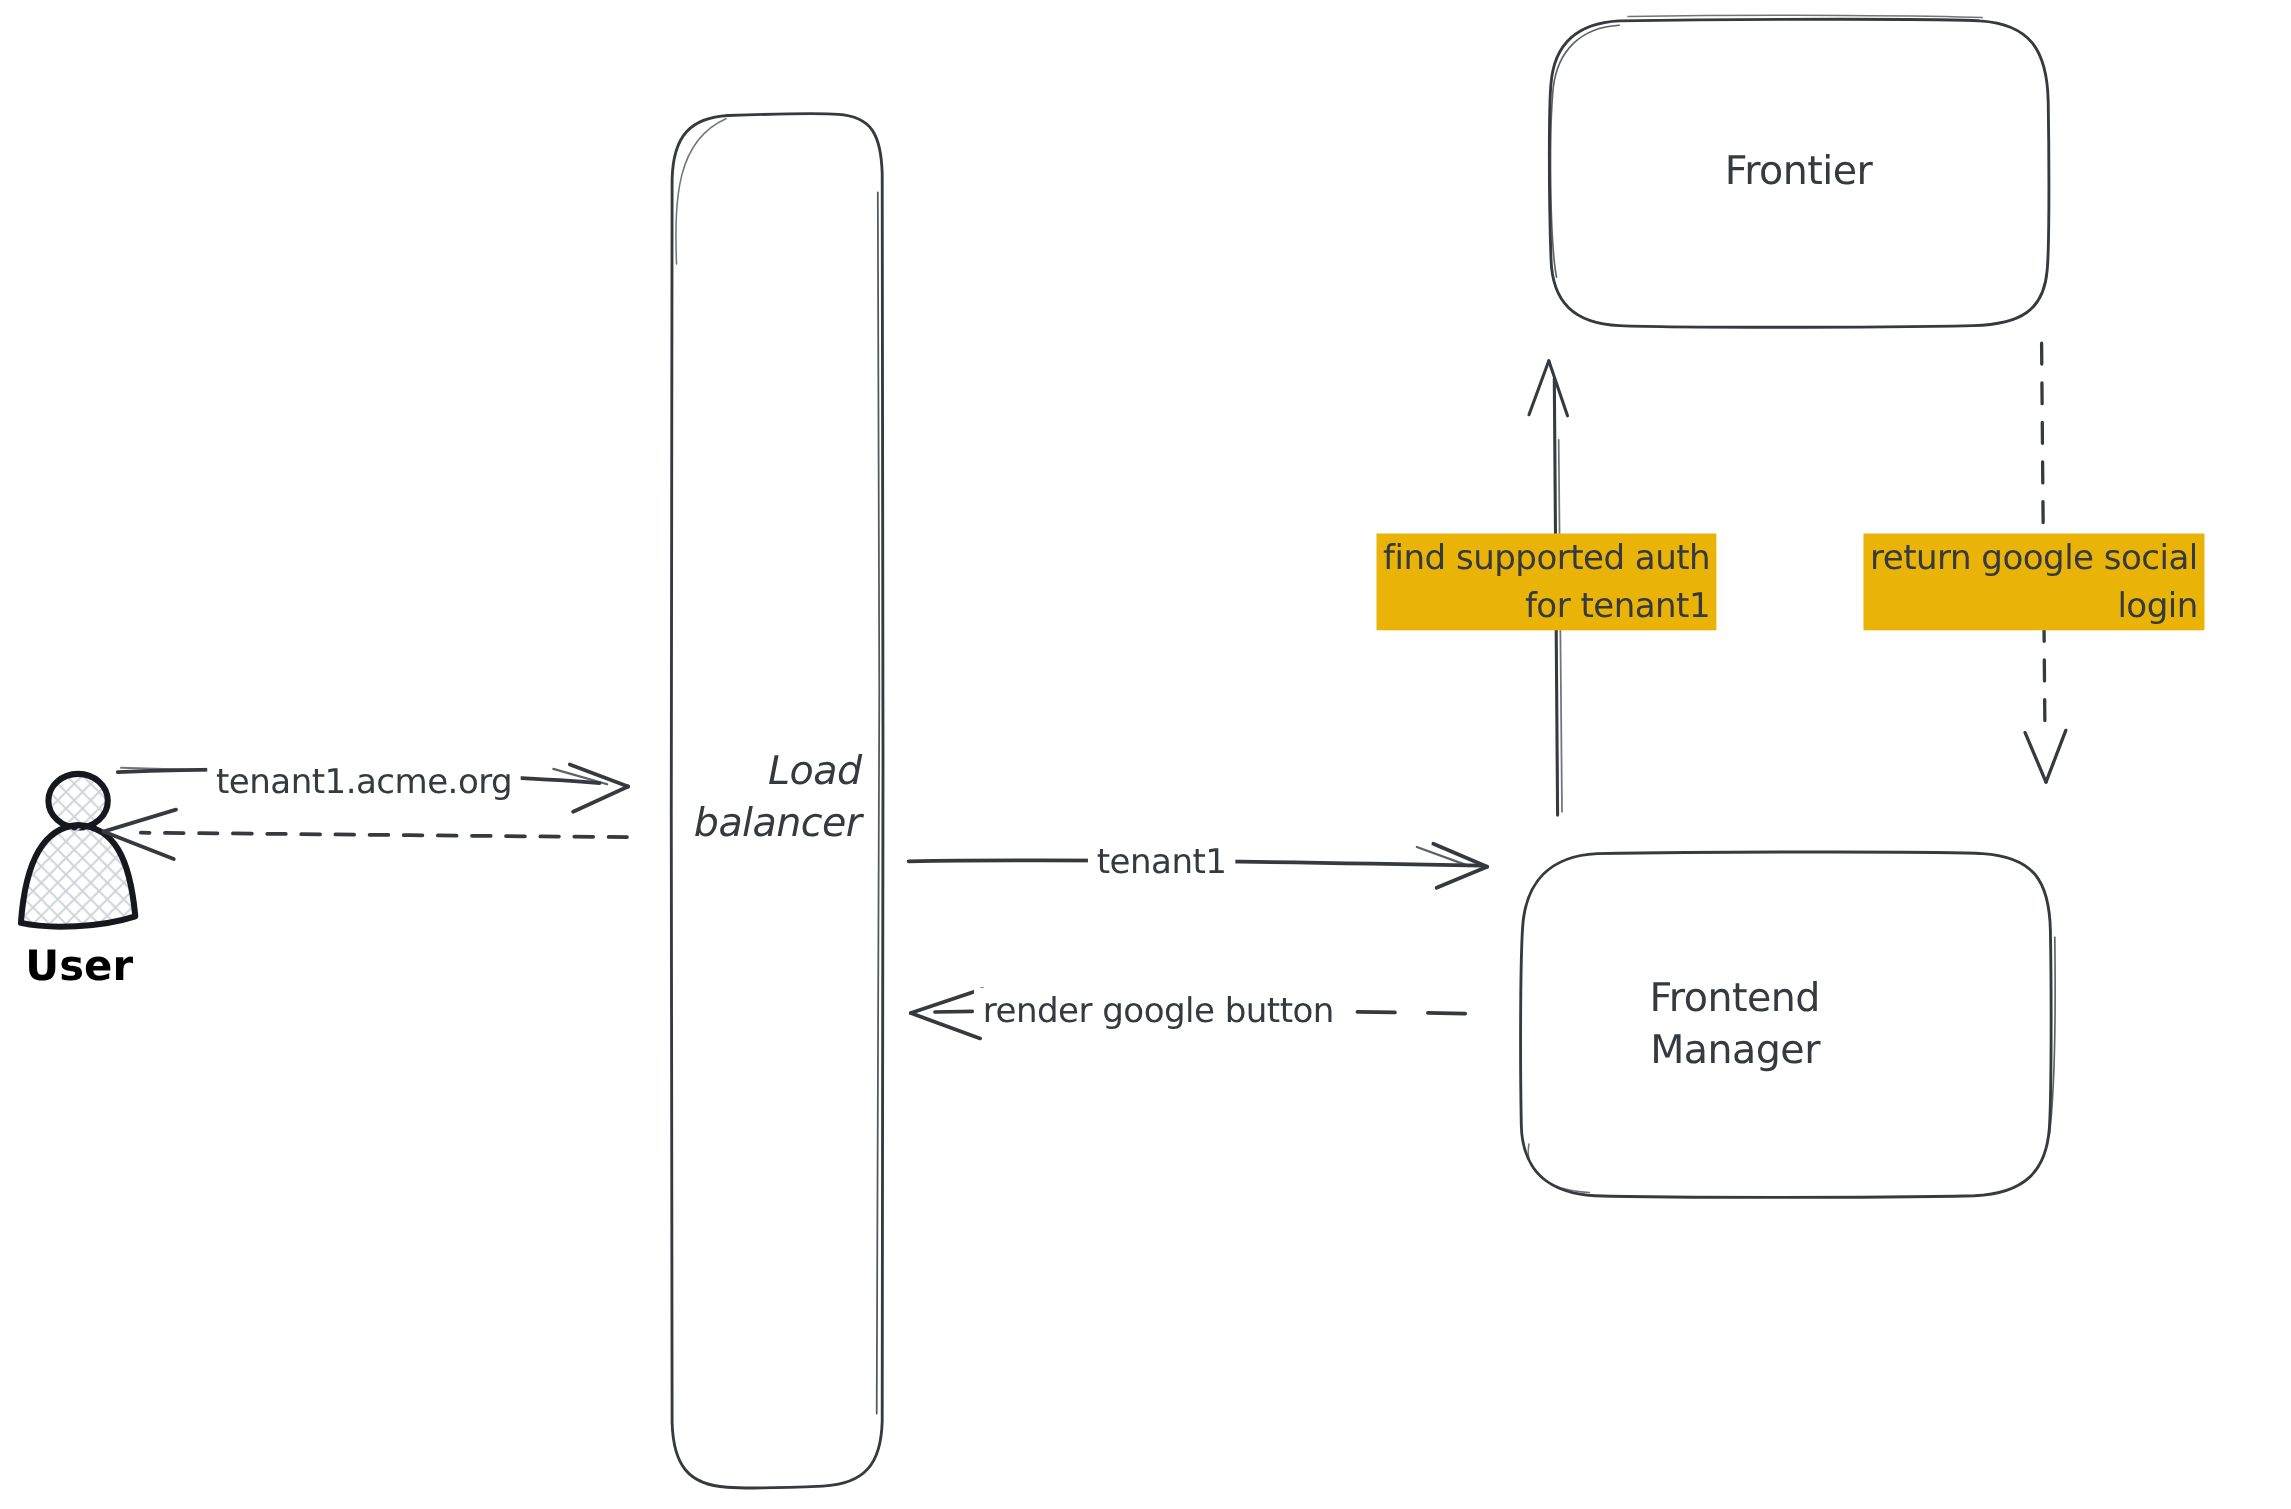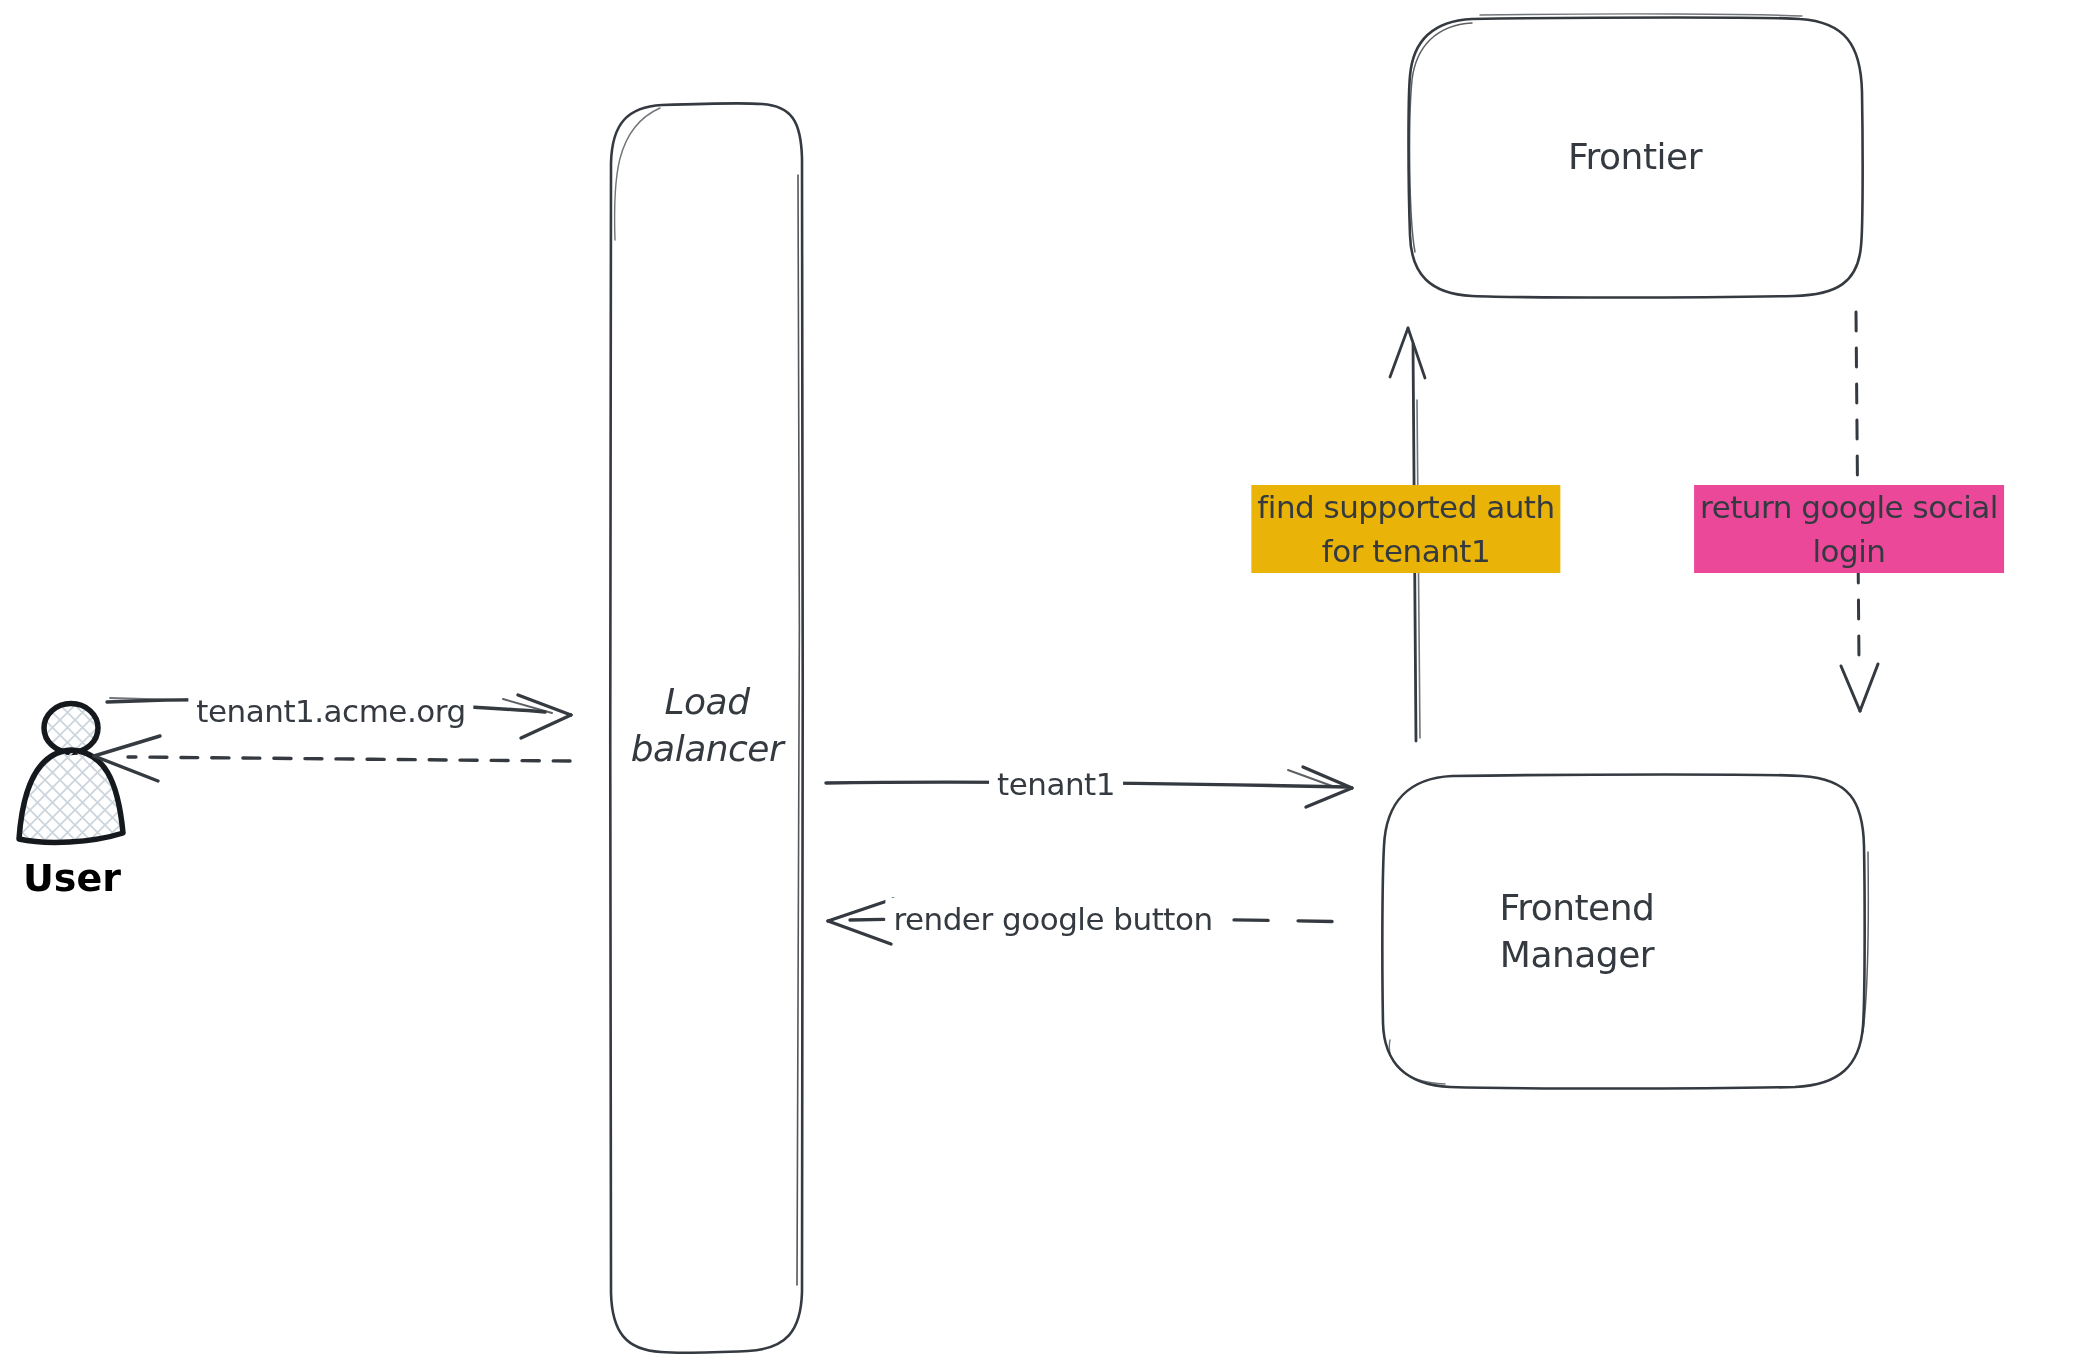--- a/index.html
+++ b/index.html
@@ -21,41 +21,41 @@
     position: absolute;
     left: 0; top: 0;
   }
   .lbl {
     position: absolute;
     transform: translate(-50%, -50%);
     white-space: nowrap;
     color: #343a40;
     font-size: 31px;
     letter-spacing: -0.5px;
-    text-align: center;
+    text-align: right;
     line-height: 42px;
     user-select: none;
   }
   .lbl.node {
     font-size: 36px;
     line-height: 47px;
   }
   .lbl.on-line {
     background: #ffffff;
     padding: 0 8px;
   }
   .lbl-frontier   { left: 1635px; top: 156px; }
   .lbl-lb         { left: 707px;  top: 725px; font-style: italic; }
   .lbl-fm         { left: 1577px; top: 931px; }
   .lbl-user       { left: 72px;   top: 878px; font-size: 38px; font-weight: 700; color: #000000; letter-spacing: 0; }
   .lbl-acme       { left: 331px;  top: 711px; }
   .lbl-tenant1    { left: 1056px; top: 784px; }
   .lbl-render     { left: 1053px; top: 919px; }
   .lbl-find       { left: 1406px; top: 529px; line-height: 44px; background:#eab308; padding: 0 6px; }
-  .lbl-return     { left: 1849px; top: 529px; line-height: 44px; background:#ec4899; padding: 0 6px; }
+  .lbl-return     { left: 1849px; top: 529px; line-height: 44px; background:#eab308; padding: 0 6px; }
 </style>
 </head>
 <body>
 
 <div class="canvas">
 
   <svg width="2083" height="1372" viewBox="0 0 2083 1372">
     <defs>
       <pattern id="hatch" width="15" height="15" patternUnits="userSpaceOnUse">
         <path d="M0 0 L15 15 M15 0 L0 15" stroke="#cdd5dc" stroke-width="1.8" fill="none"></path>

